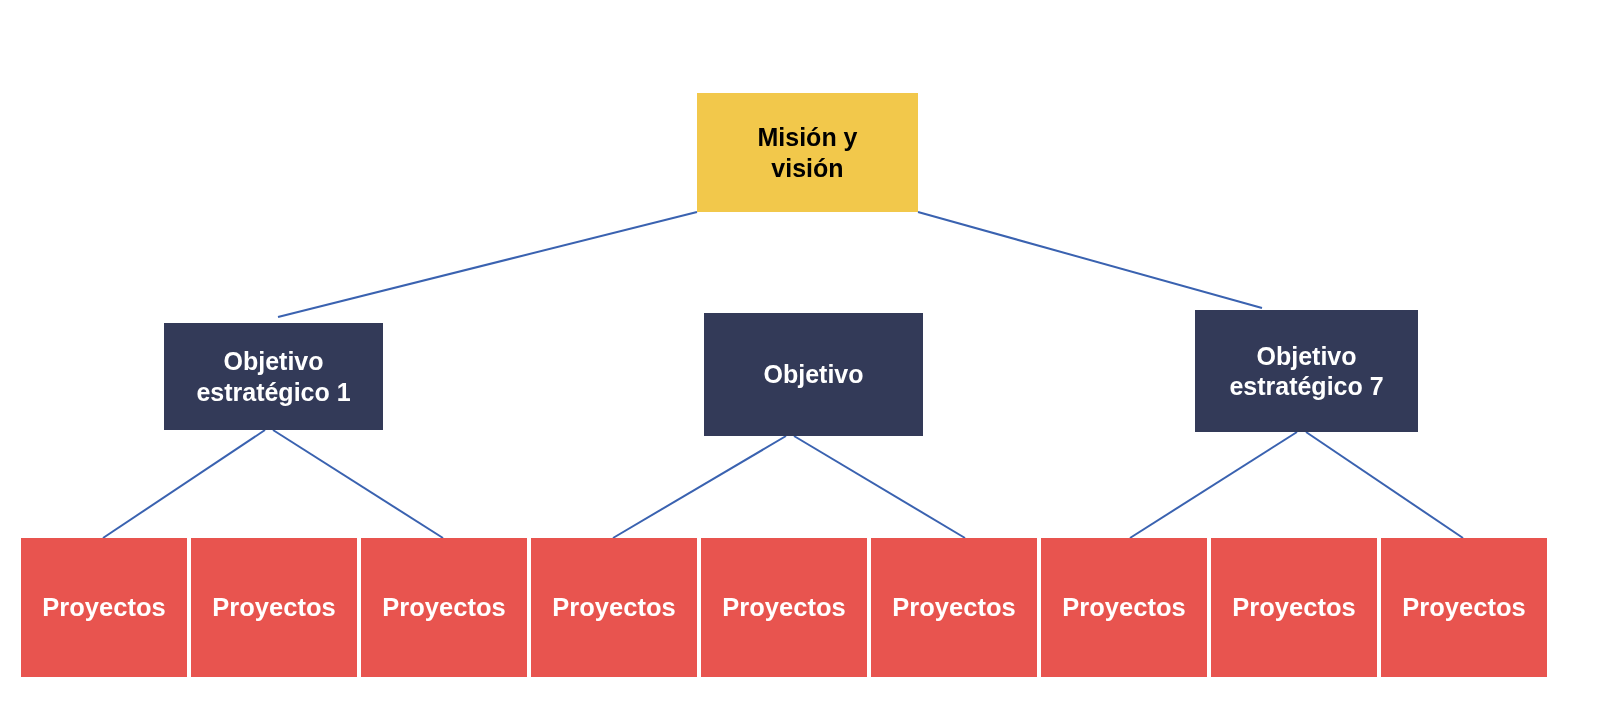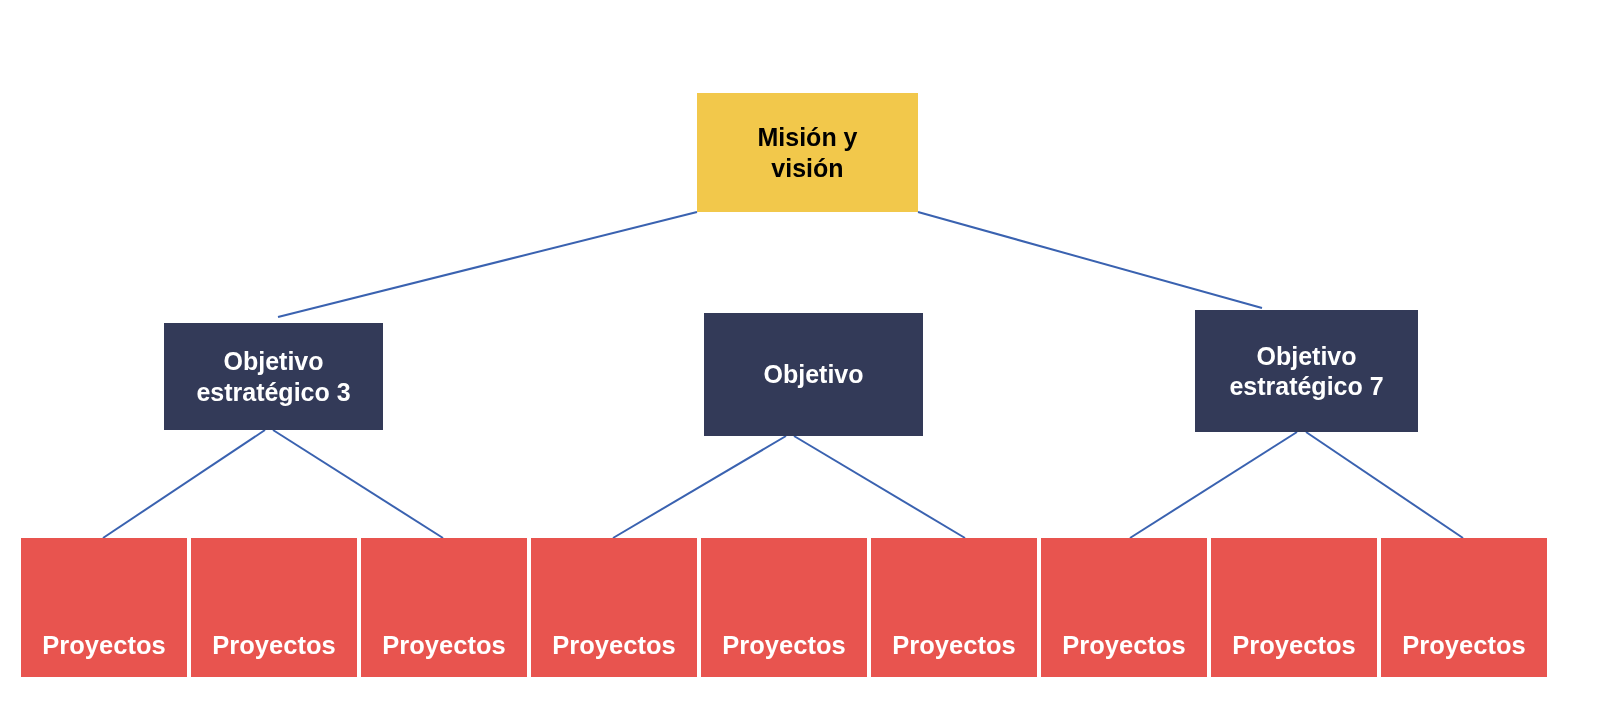--- a/index.html
+++ b/index.html
@@ -46,21 +46,20 @@
     font-weight: bold;
     font-size: 25px;
     color: #ffffff;
     padding: 20px 10px;
   }
   .node-project {
     font-weight: bold;
     font-size: 25.5px;
     color: #ffffff;
     padding: 16px 4px;
-    align-items: flex-end;
   }
   .node-project span {
     display: block;
     white-space: nowrap;
   }
   .node-root span,
   .node-objective span {
     display: block;
   }
 </style>
@@ -83,21 +82,21 @@
   <div class="node node-root" style="left: 697px; top: 93px; width: 221px; height: 119px; background: rgb(242, 200, 75); color: rgb(0, 0, 0);">
     <div>
       <span>Misión y</span>
       <span>visión</span>
     </div>
   </div>
 
   <div class="node node-objective" style="left: 164px; top: 323px; width: 219px; height: 107px; background: rgb(51, 58, 88); color: rgb(255, 255, 255);">
     <div>
       <span>Objetivo</span>
-      <span>estratégico 3</span>
+      <span>estratégico 1</span>
     </div>
   </div>
   <div class="node node-objective" style="left: 704px; top: 313px; width: 219px; height: 123px; background: rgb(51, 58, 88); color: rgb(255, 255, 255);">
     <div>
       <span>Objetivo</span>
     </div>
   </div>
   <div class="node node-objective" style="left: 1195px; top: 310px; width: 223px; height: 122px; background: rgb(51, 58, 88); color: rgb(255, 255, 255);">
     <div>
       <span>Objetivo</span>

